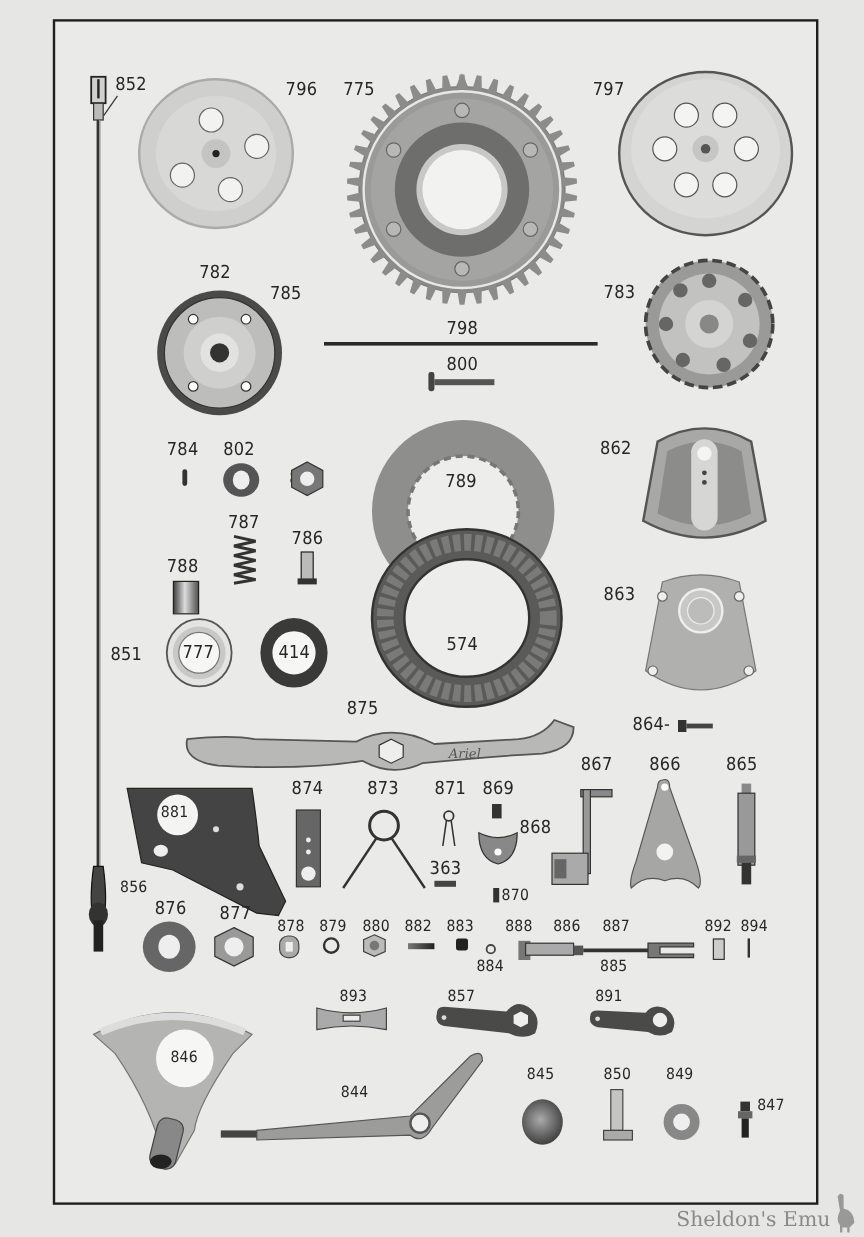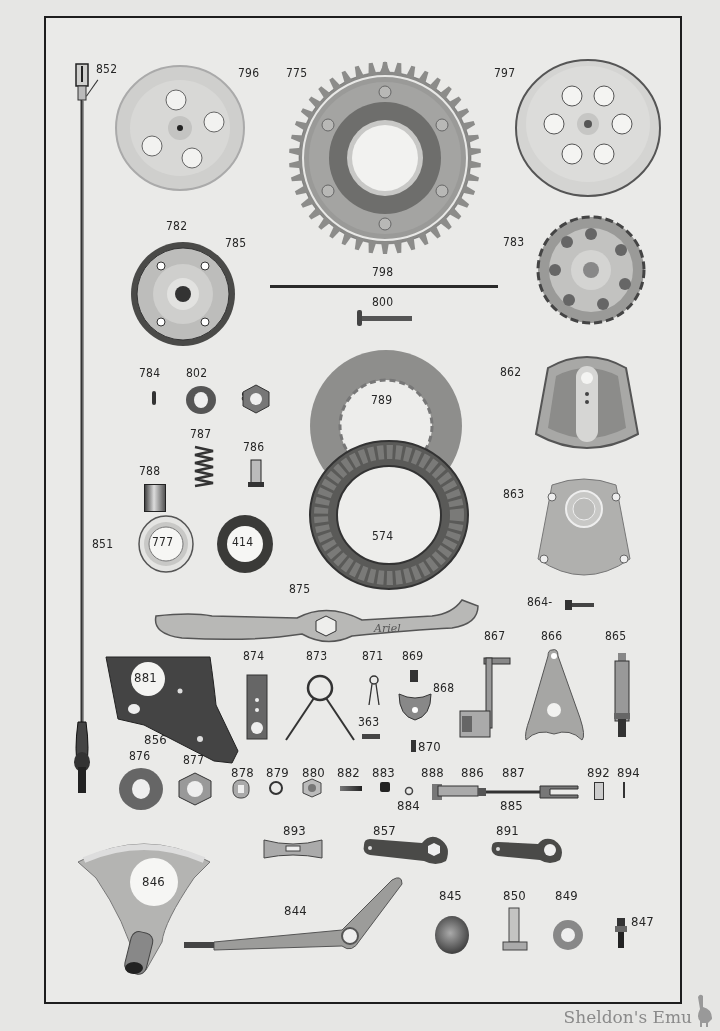--- a/index.html
+++ b/index.html
@@ -1,18 +1,18 @@
 <!DOCTYPE html>
 <html><head>
 <meta charset="utf-8">
 <style>
   html,body{margin:0;padding:0;}
   body{width:720px;height:1031px;background:#e6e6e4;position:relative;overflow:hidden;font-family:"DejaVu Sans Condensed","DejaVu Sans",sans-serif;}
   .plate{position:absolute;left:44px;top:16px;width:638px;height:988px;border:2px solid #1e1e1e;background:#eaeae8;box-sizing:border-box;}
-  .lbl{position:absolute;font-size:12px;color:#262626;letter-spacing:0.2px;line-height:1;white-space:nowrap;}
+  .lbl{position:absolute;font-size:15px;color:#262626;letter-spacing:0.2px;line-height:1;white-space:nowrap;}
   .lbl.sm{font-size:13px;}
   .part{position:absolute;}
   svg{display:block;overflow:visible;}
   .lead{position:absolute;height:1px;background:#333;transform-origin:0 0;}
   .watermark{position:absolute;right:28px;bottom:4px;font-family:"DejaVu Serif",serif;font-size:17px;color:#8a8a8a;}
   .emu{position:absolute;right:4px;bottom:4px;}
 </style>
 </head>
 <body>
 
@@ -377,21 +377,21 @@
       <circle cx="18" cy="18" r="3" fill="#fff"></circle>
     </svg>
 </div>
 
 <span class="lbl" style="left:358px;top:716px;">363</span>
 <div class="part" style="left:362px;top:734px;width:18px;height:5px;background:#444;"></div>
 
 <span class="lbl sm" style="left:418px;top:740px;">870</span>
 <div class="part" style="left:411px;top:740px;width:5px;height:12px;background:#333;"></div>
 
-<span class="lbl sm" style="left:100px;top:733px;margin-left:44px;">856</span>
+<span class="lbl sm" style="left:100px;top:733px;">856</span>
 
 <span class="lbl" style="left:129px;top:750px;">876</span>
 <div class="part" style="left:118px;top:767px;">
     <svg width="46" height="44">
       <ellipse cx="23" cy="22" rx="22" ry="21" fill="#666"></ellipse>
       <ellipse cx="23" cy="22" rx="9" ry="10" fill="#eee"></ellipse>
     </svg>
   </div>
 
 <span class="lbl" style="left:183px;top:754px;">877</span>

